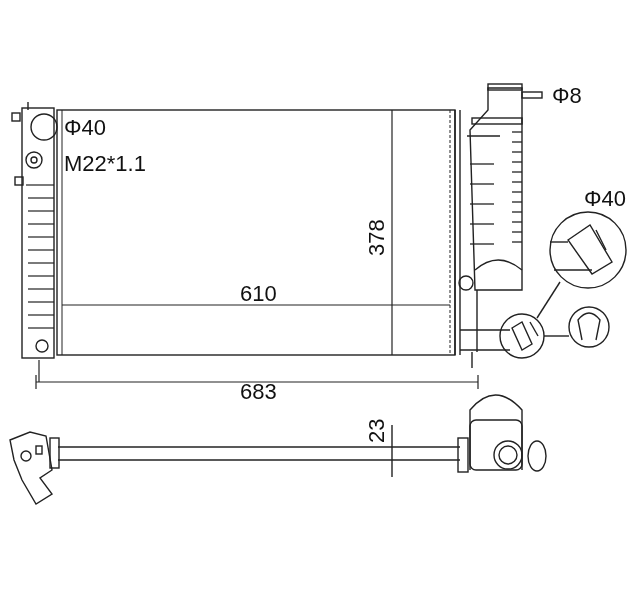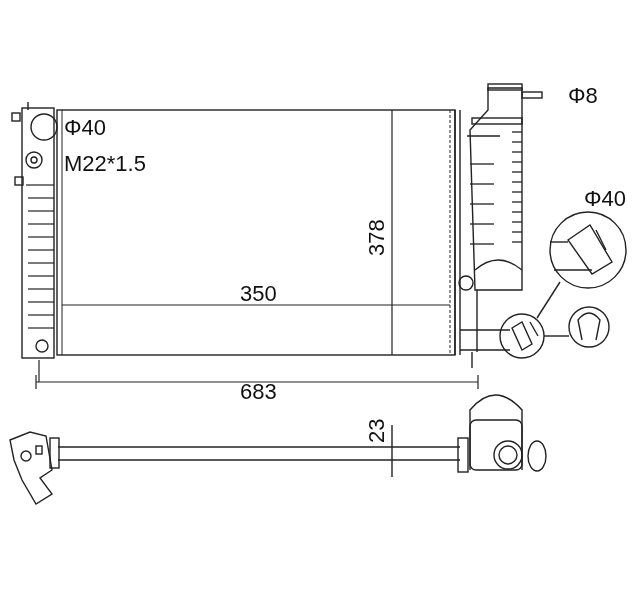--- a/index.html
+++ b/index.html
@@ -114,19 +114,19 @@
     <path d="M470 470 L470 410 Q495 380 522 410 L522 470"></path>
     <rect x="470" y="420" width="52" height="50" rx="6"></rect>
     <circle cx="508" cy="455" r="14"></circle>
     <circle cx="508" cy="455" r="9"></circle>
     <ellipse cx="537" cy="456" rx="9" ry="15"></ellipse>
     <line x1="392" y1="425" x2="392" y2="477"></line>
   </g>
 </svg>
 
 <div class="lbl" style="left:64px;top:117px;">Φ40</div>
-<div class="lbl" style="left:64px;top:153px;">M22*1.5</div>
-<div class="lbl" style="left:240px;top:283px;">350</div>
+<div class="lbl" style="left:64px;top:153px;">M22*1.1</div>
+<div class="lbl" style="left:240px;top:283px;">610</div>
 <div class="lbl vert" style="left:366px;top:256px;">378</div>
 <div class="lbl" style="left:240px;top:361px;margin-top:20px;">683</div>
-<div class="lbl" style="left:568px;top:85px;">Φ8</div>
+<div class="lbl" style="left:552px;top:85px;">Φ8</div>
 <div class="lbl" style="left:584px;top:188px;">Φ40</div>
 <div class="lbl vert" style="left:366px;top:443px;">23</div>
 
 </body></html>

